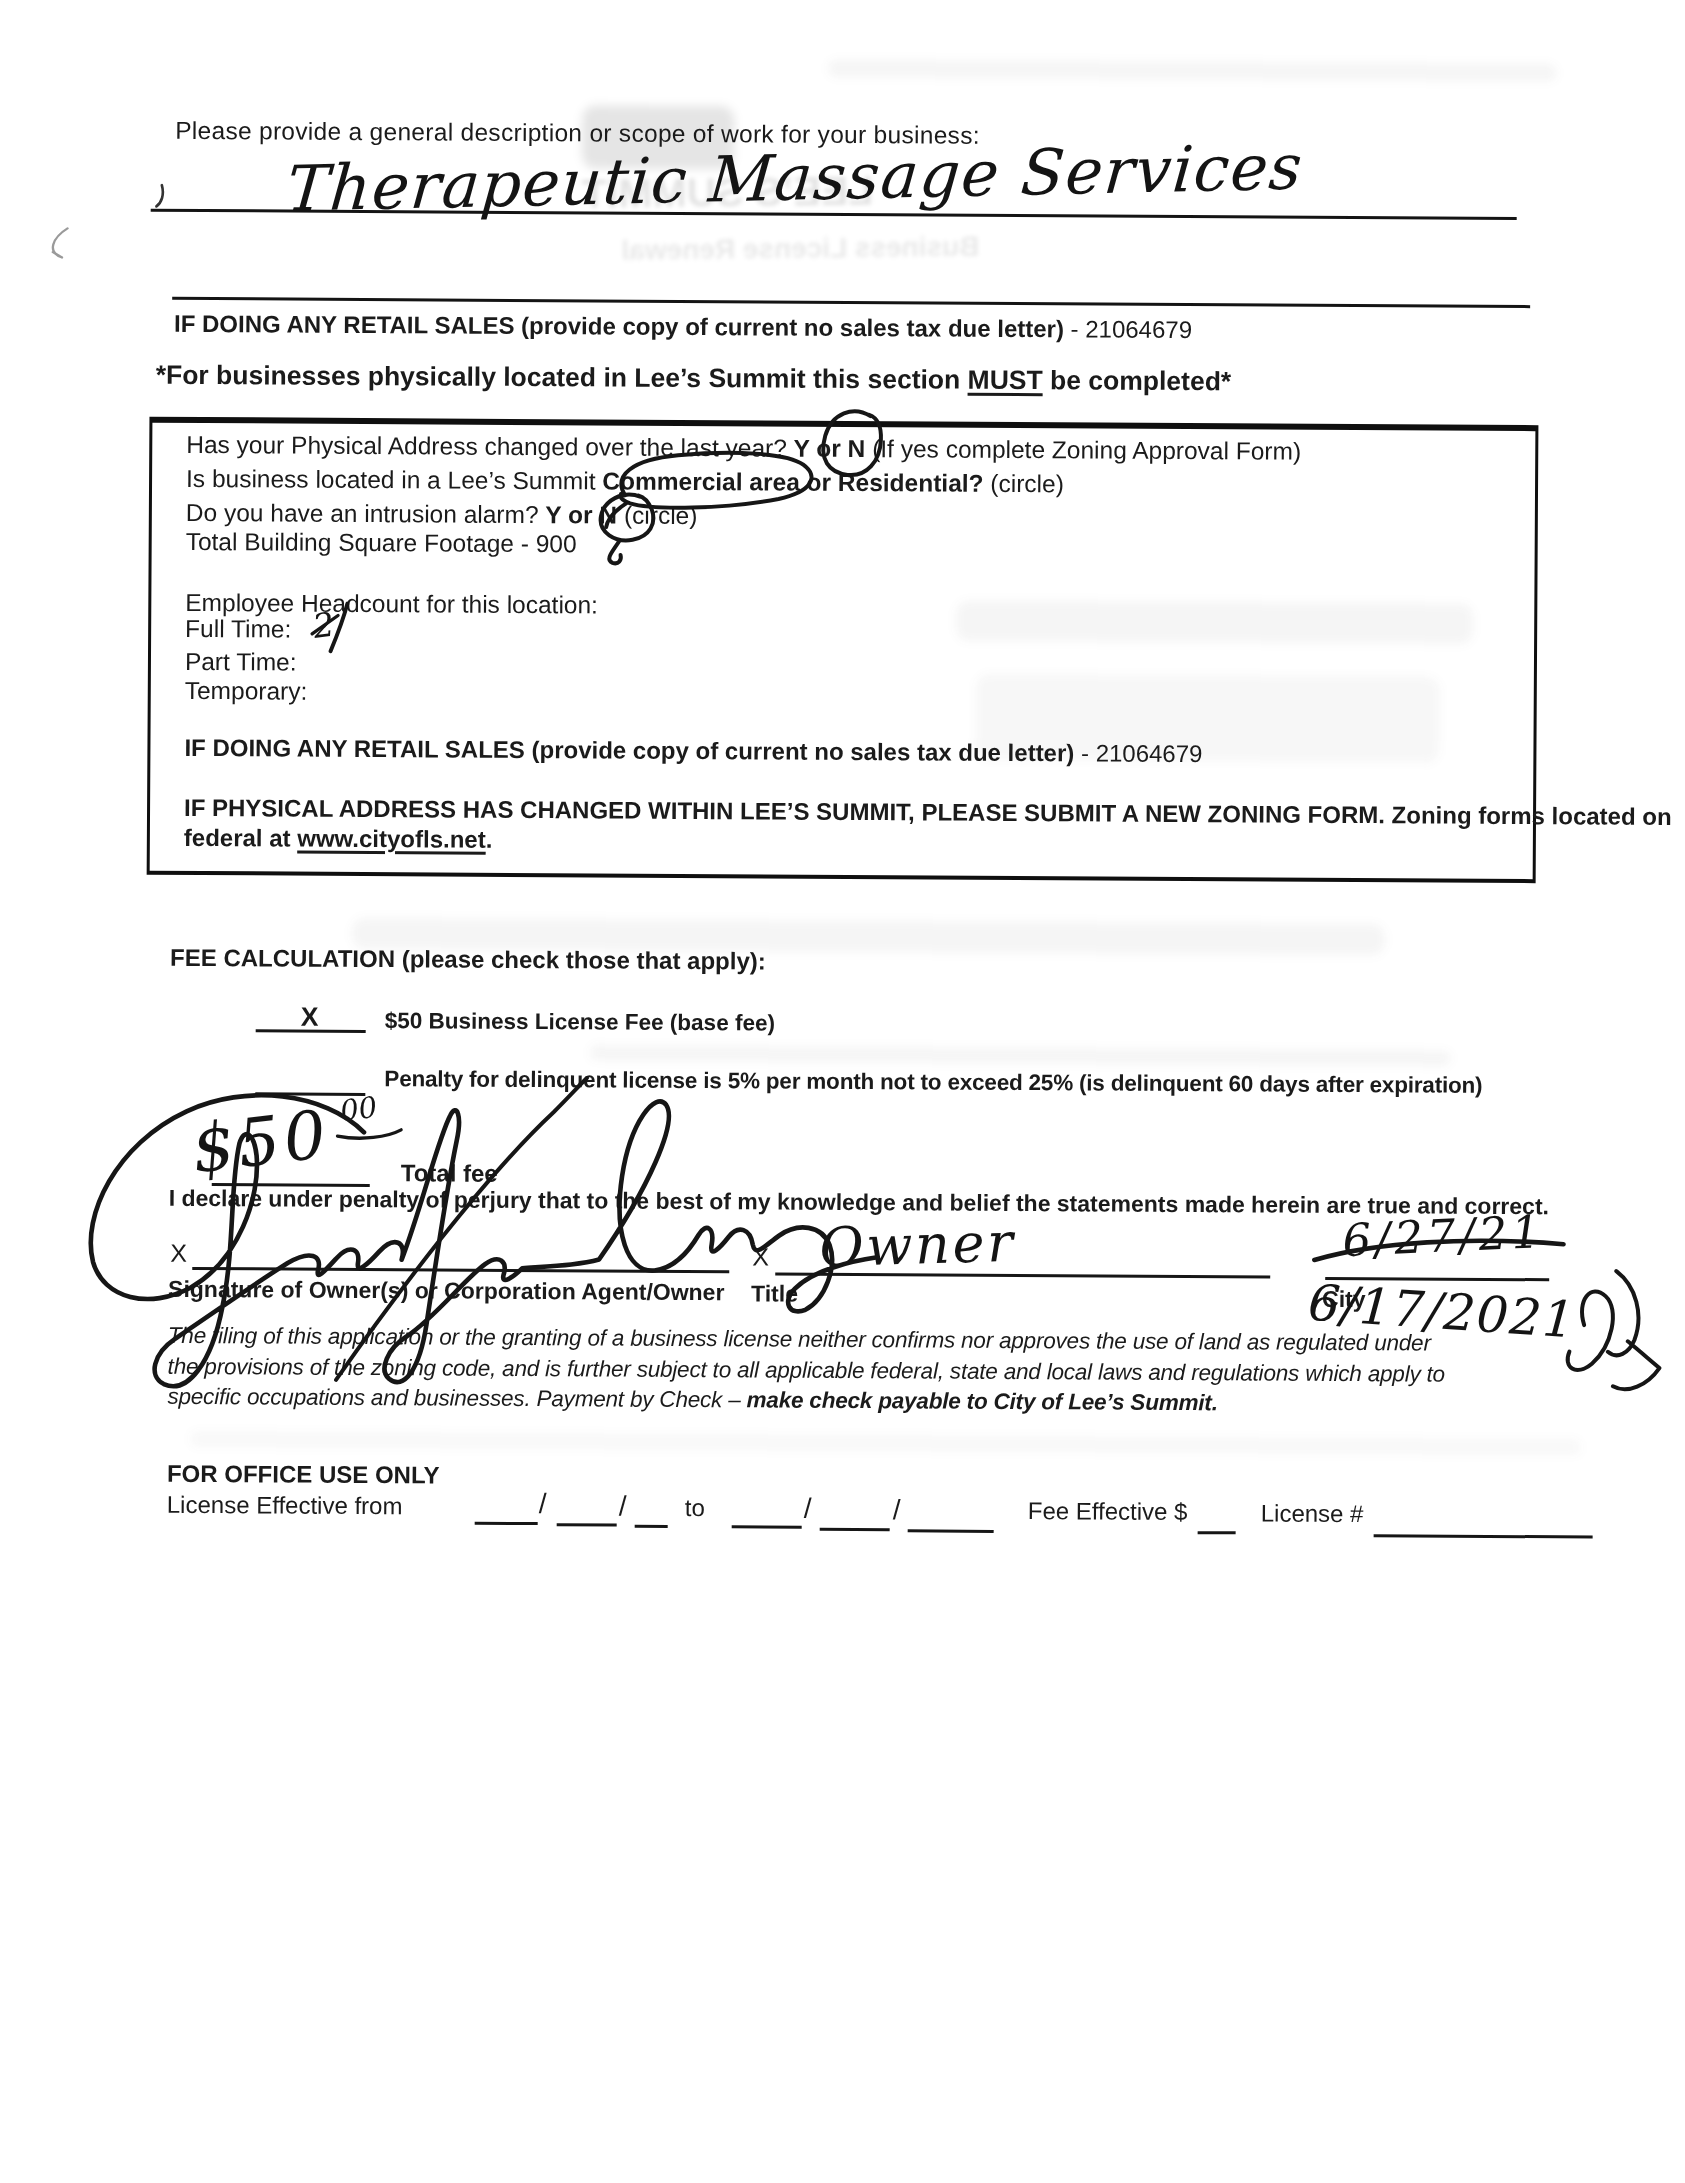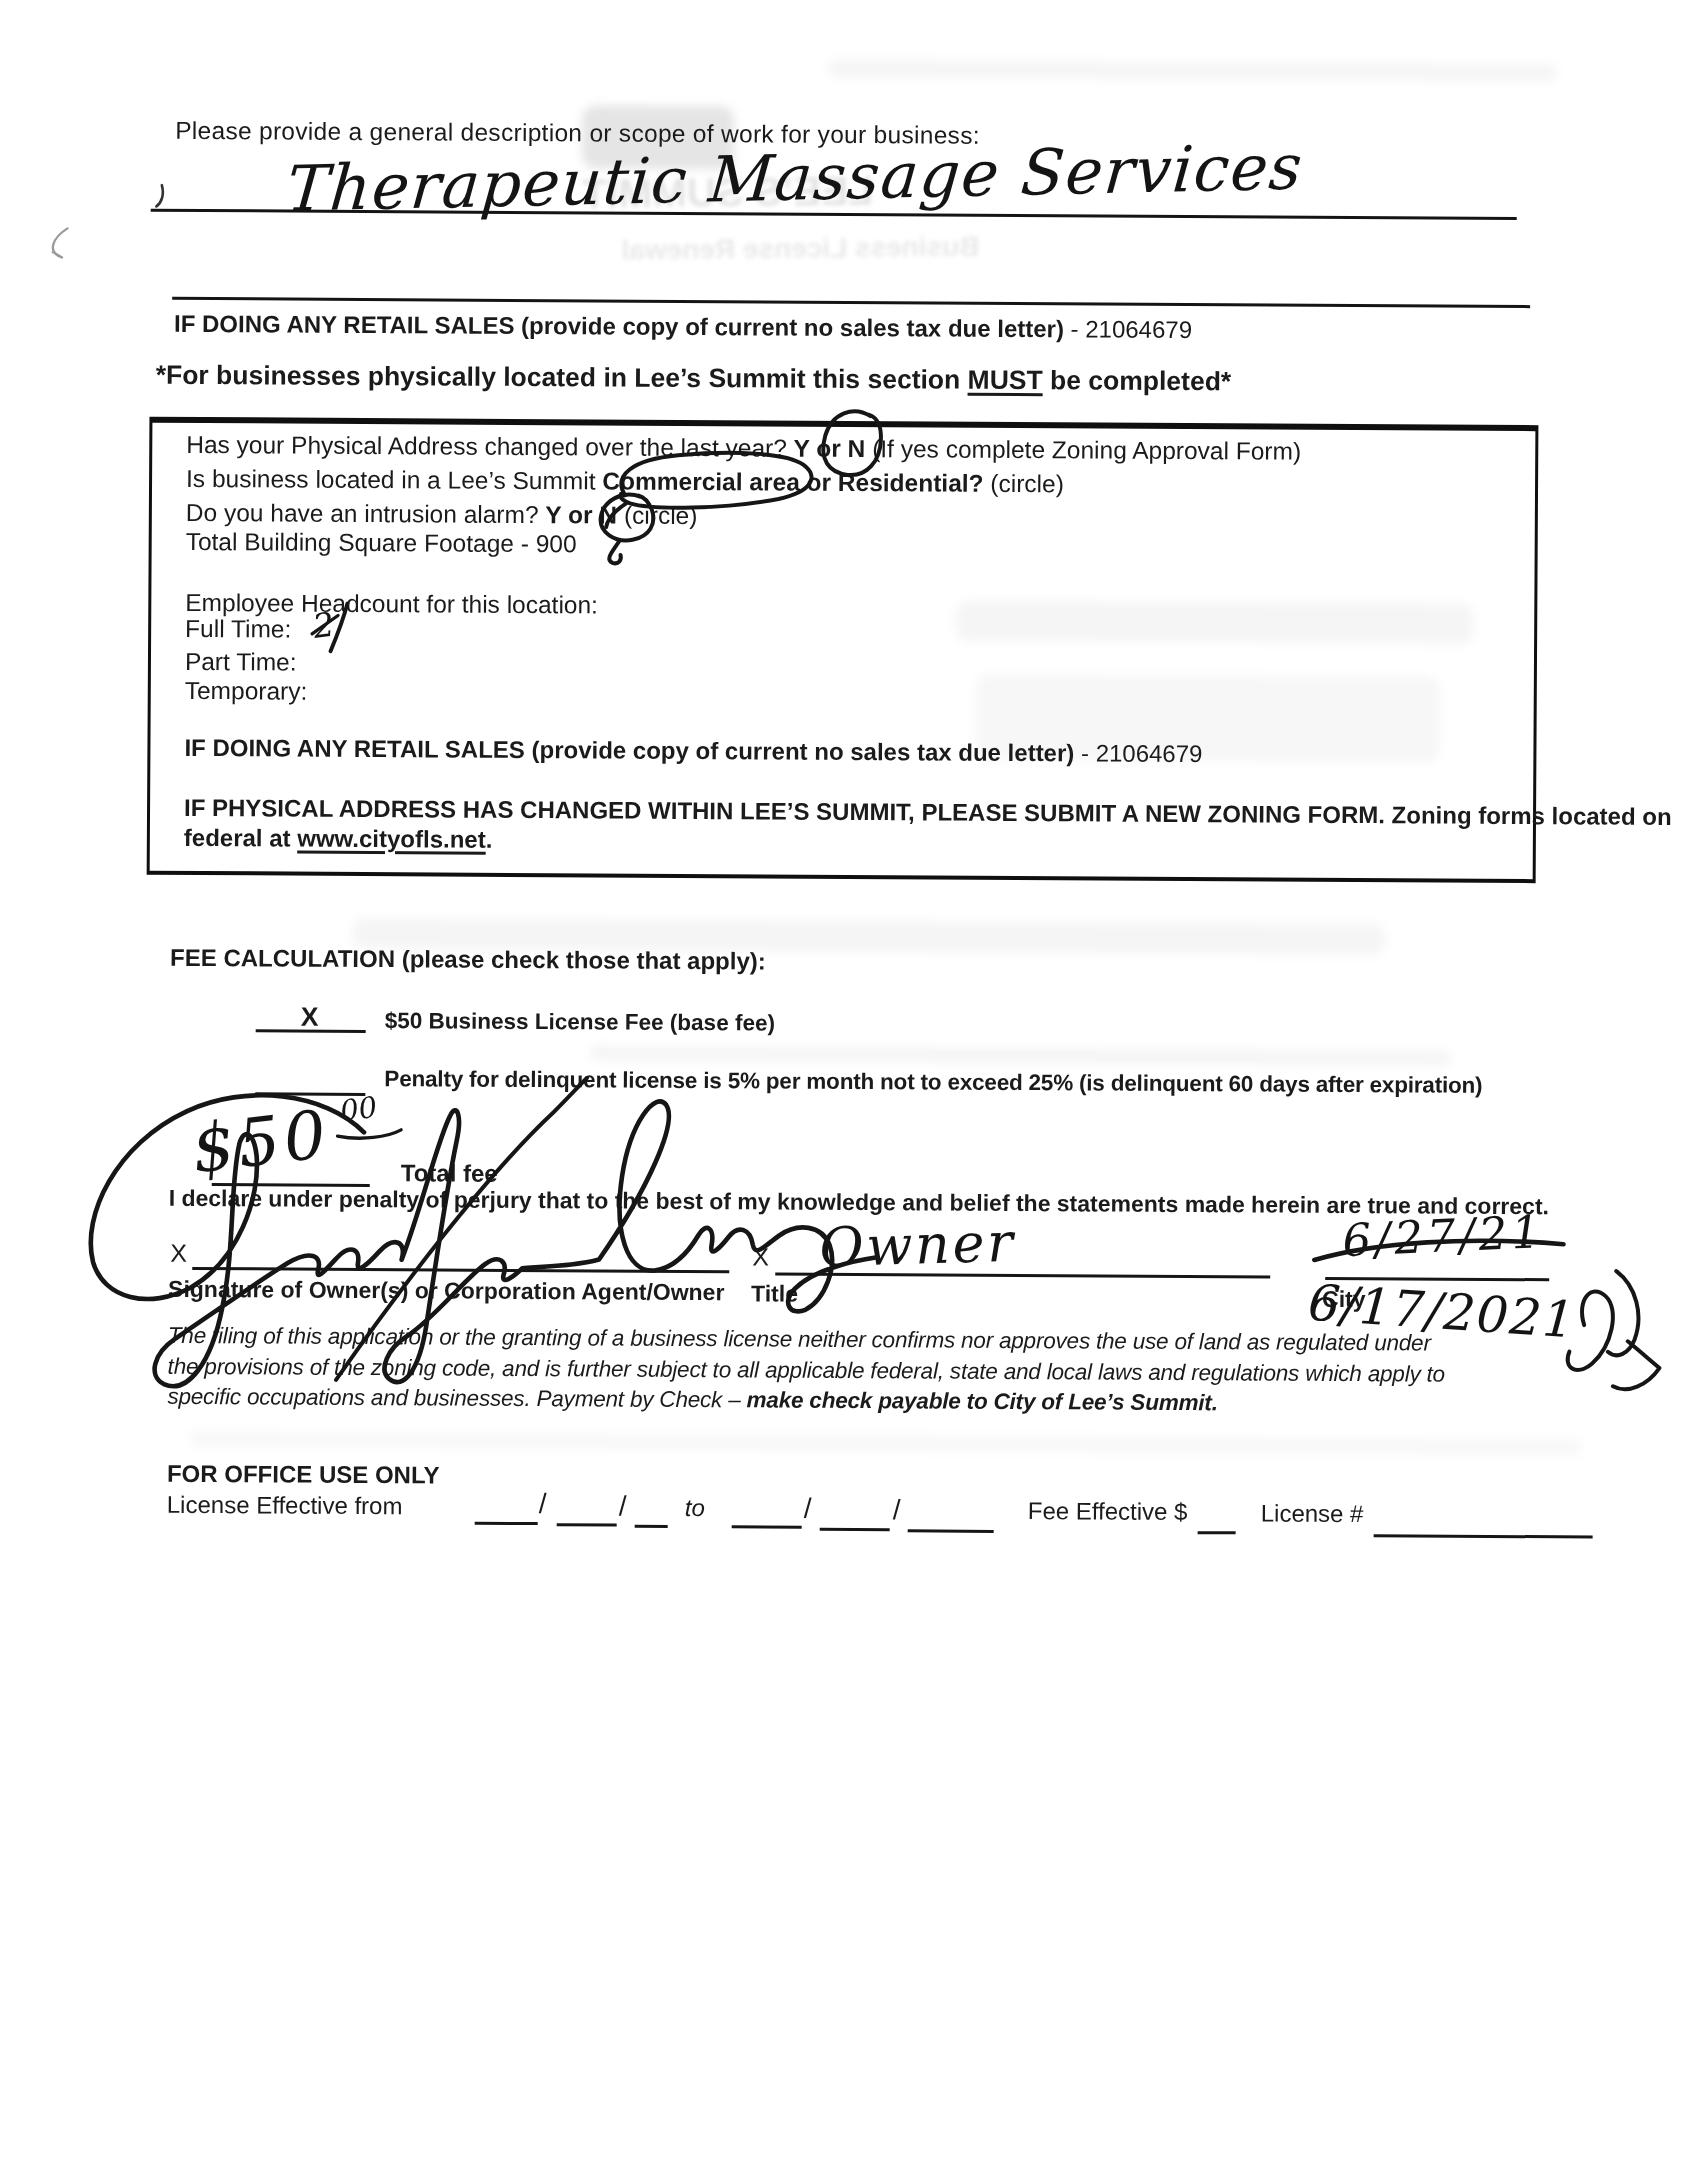--- a/index.html
+++ b/index.html
@@ -110,21 +110,21 @@
     <span>specific occupations and businesses. Payment by Check – </span><span class="b">make check payable to City of Lee’s Summit.</span>
   </div>
 
   <div class="t b" style="left:176px;top:1461px;font-size:24px;">FOR OFFICE USE ONLY</div>
   <div class="t" style="left:176px;top:1492px;font-size:24px;">License Effective from</div>
   <div class="blank" style="left:484px;top:1520px;width:63px;"></div>
   <div class="t" style="left:548px;top:1486px;font-size:28px;">/</div>
   <div class="blank" style="left:566px;top:1521px;width:60px;"></div>
   <div class="t" style="left:628px;top:1488px;font-size:28px;">/</div>
   <div class="blank" style="left:644px;top:1522px;width:33px;"></div>
-  <div class="t" style="left:694px;top:1492px;font-size:24px;font-style:italic;">to</div>
+  <div class="t" style="left:694px;top:1492px;font-size:24px;">to</div>
   <div class="blank" style="left:741px;top:1522px;width:70px;"></div>
   <div class="t" style="left:813px;top:1489px;font-size:28px;">/</div>
   <div class="blank" style="left:829px;top:1524px;width:70px;"></div>
   <div class="t" style="left:902px;top:1490px;font-size:28px;">/</div>
   <div class="blank" style="left:917px;top:1525px;width:86px;"></div>
   <div class="t" style="left:1037px;top:1493px;font-size:24px;">Fee Effective $</div>
   <div class="blank" style="left:1207px;top:1525px;width:38px;"></div>
   <div class="t" style="left:1270px;top:1494px;font-size:24px;text-align:center;">License #</div>
   <div class="blank" style="left:1383px;top:1527px;width:219px;"></div>
 

